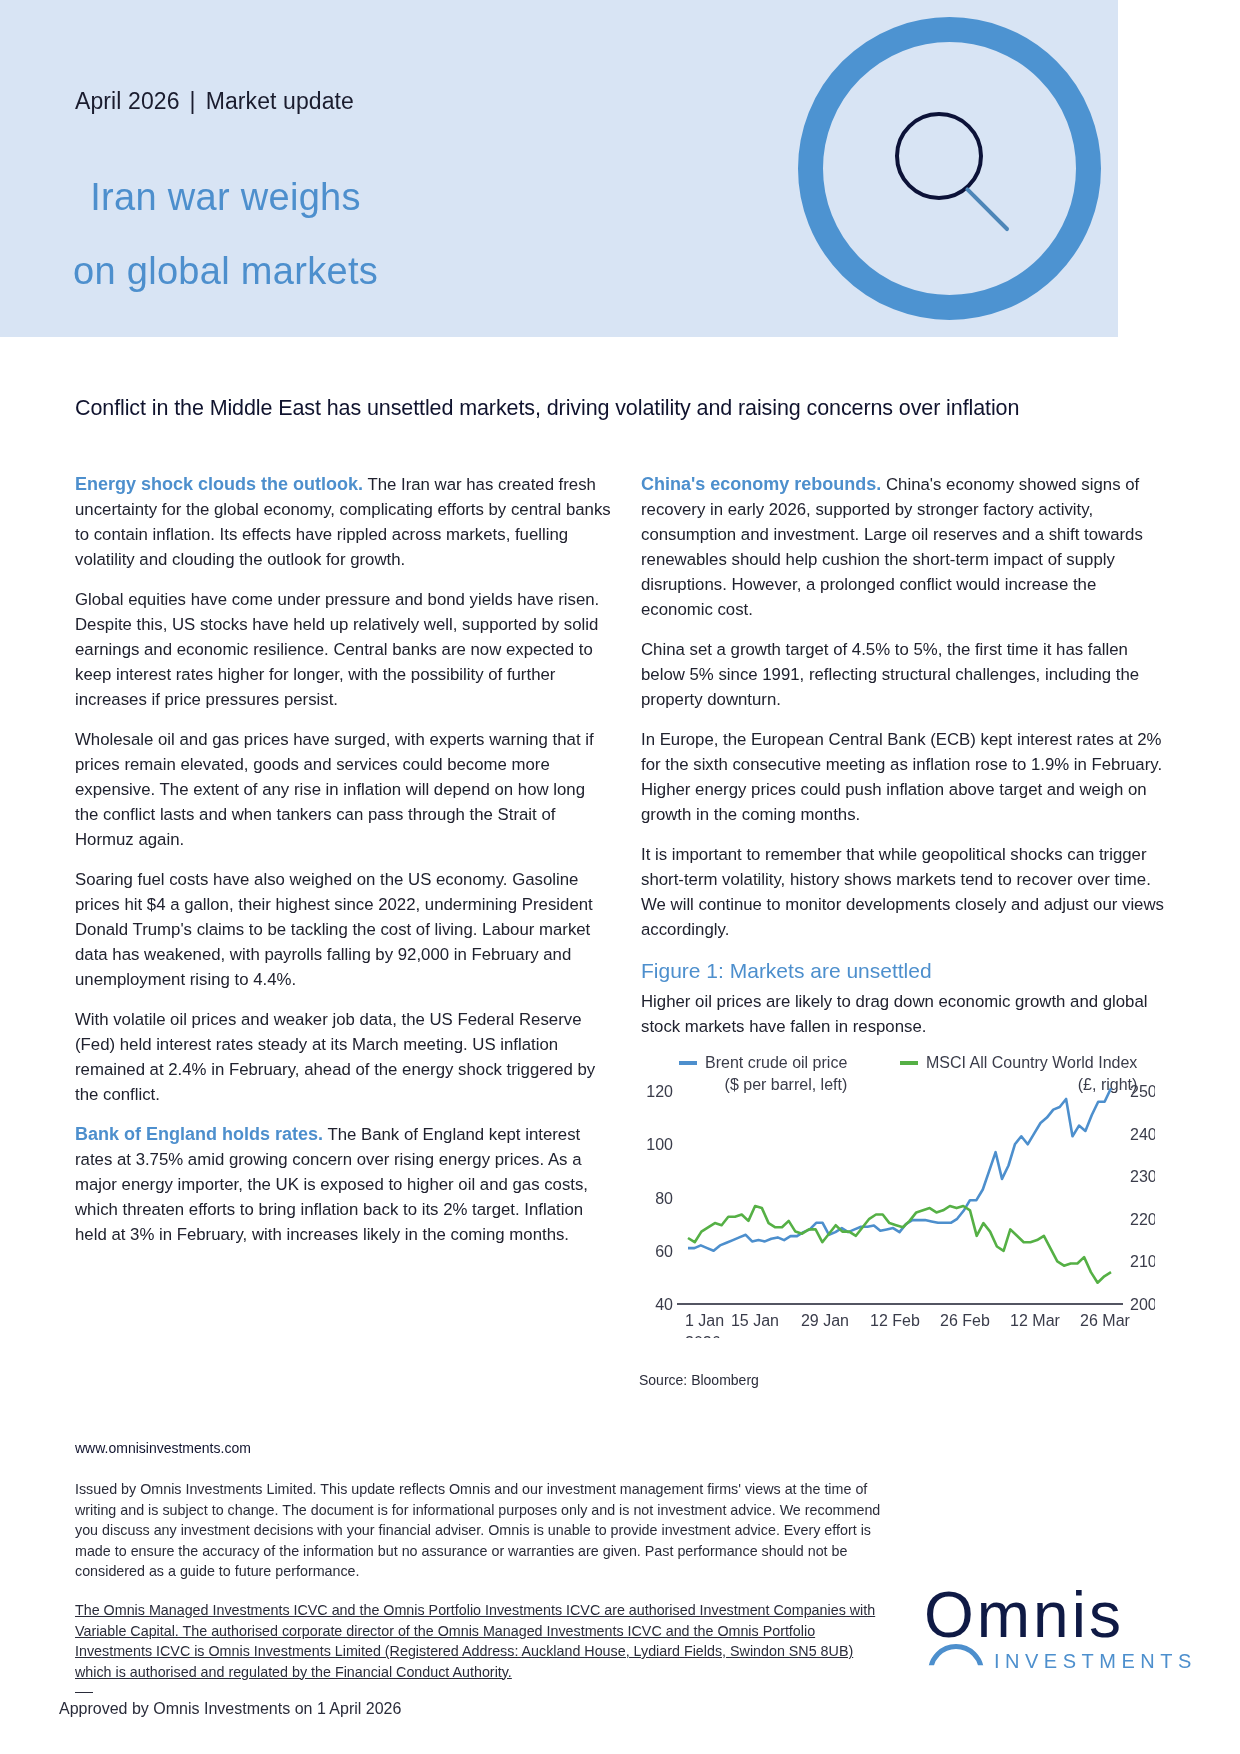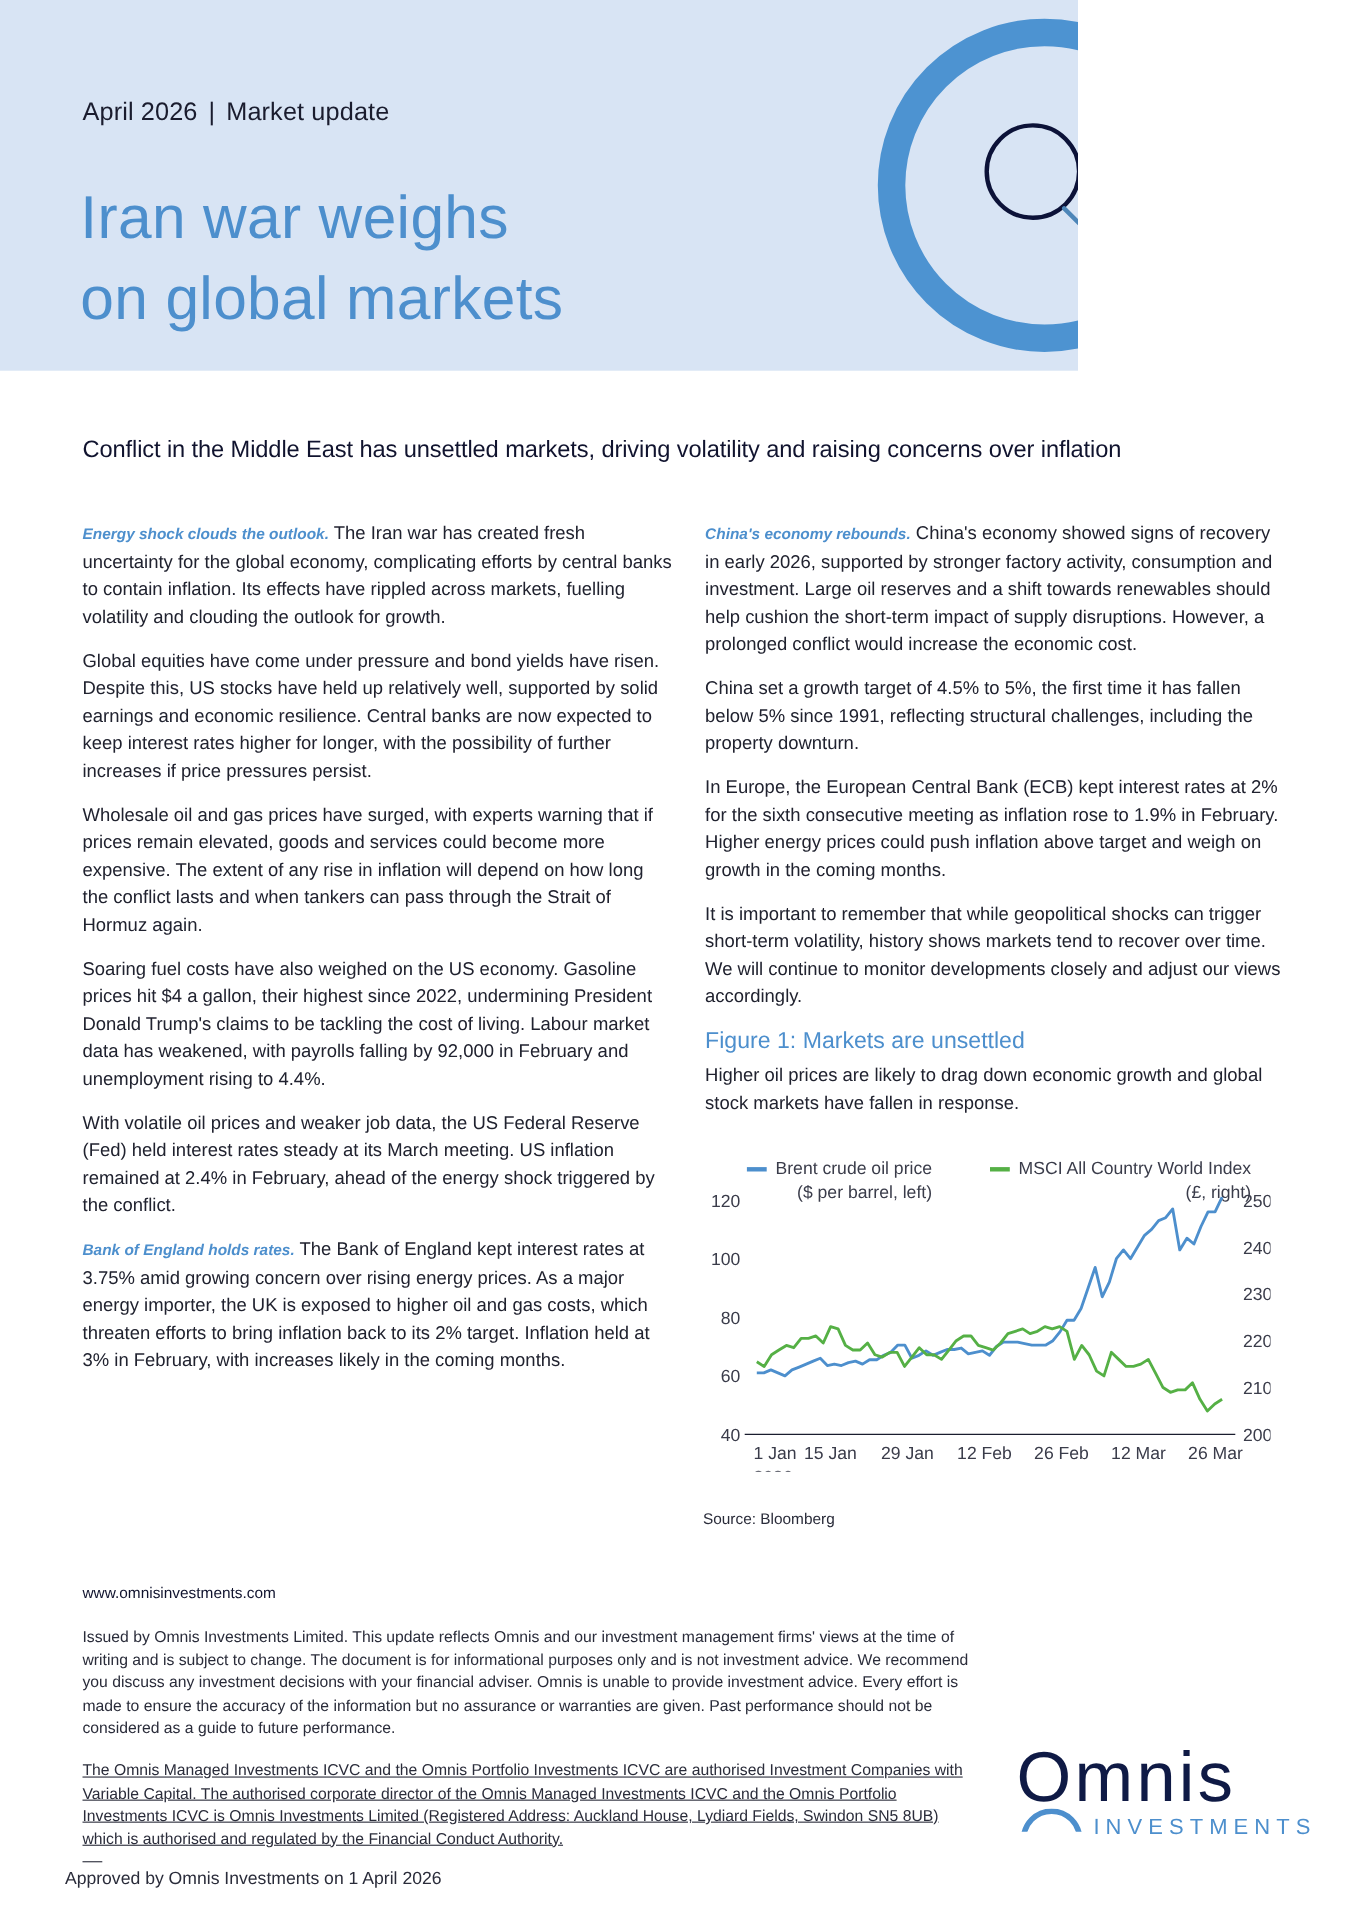--- a/index.html
+++ b/index.html
@@ -1,33 +1,33 @@
 <!DOCTYPE html>
 <html><head>
 <meta charset="utf-8">
 <style>
   * { box-sizing: border-box; margin: 0; padding: 0; }
   html, body { width: 1240px; height: 1754px; background: #ffffff; }
   body { font-family: "Liberation Sans", "DejaVu Sans", sans-serif; color: #1a1c2e; position: relative; overflow: hidden; }
 
-  .hero { position: absolute; left: 0; top: 0; width: 980px; height: 337px; background: #d8e4f4; overflow: hidden; }
+  .hero { position: absolute; left: 0; top: 0; width: 1118px; height: 337px; background: #d8e4f4; overflow: hidden; text-align: center; }
   .hero .kicker { position: absolute; left: 75px; top: 88px; font-size: 23px; color: #1a1c2e; letter-spacing: 0.1px; }
   .hero .kicker .sep { margin: 0 10px; }
-  .hero .title { position: absolute; left: 73px; top: 160px; font-size: 55px; line-height: 74px; color: #4d8fcd; font-weight: 400; letter-spacing: 0.3px; }
+  .hero .title { position: absolute; left: 73px; top: 160px; font-size: 38px; line-height: 74px; color: #4d8fcd; font-weight: 400; letter-spacing: 0.3px; }
   .hero .ring { position: absolute; left: 798px; top: 17px; width: 303px; height: 303px; border-radius: 50%; border: 25px solid #4d93d1; }
   .hero .lens { position: absolute; left: 895px; top: 112px; width: 88px; height: 88px; border-radius: 50%; border: 4px solid #0c1238; }
   .hero .handle { position: absolute; left: 966px; top: 186px; width: 60px; height: 4px; background: #4d86b8; transform-origin: 0 50%; transform: rotate(45deg); border-radius: 2px; }
 
   .subtitle { position: absolute; left: 75px; top: 396px; font-size: 21.5px; color: #10132e; letter-spacing: -0.1px; }
 
   .col { position: absolute; top: 472px; width: 540px; font-size: 16.8px; line-height: 25px; color: #20222f; }
   .col.left { left: 75px; width: 536px; }
   .col.right { left: 641px; width: 530px; }
   .col p { margin-bottom: 15px; }
-  .col .lead { color: #4d8fcd; font-weight: 700; font-size: 14px; font-style: italic; }
+  .col .lead { color: #4d8fcd; font-weight: 700; font-size: 18px; }
 
   .fig-title { font-size: 21px; color: #4d8fcd; margin-top: 4px; margin-bottom: 4px; line-height: 28px; }
   .fig-desc { margin-bottom: 0; }
 
   .chart { position: absolute; left: 635px; top: 1048px; width: 520px; height: 290px; text-align: right; }
   .chart svg { position: absolute; left: 0; top: 0; }
   .legend-item { position: absolute; font-size: 16px; line-height: 22px; color: #3a3c4a; }
   .legend-swatch { position: absolute; width: 18px; height: 4px; top: 9px; }
 
   .source { position: absolute; left: 639px; top: 1372px; font-size: 14px; color: #2a2c3a; }

